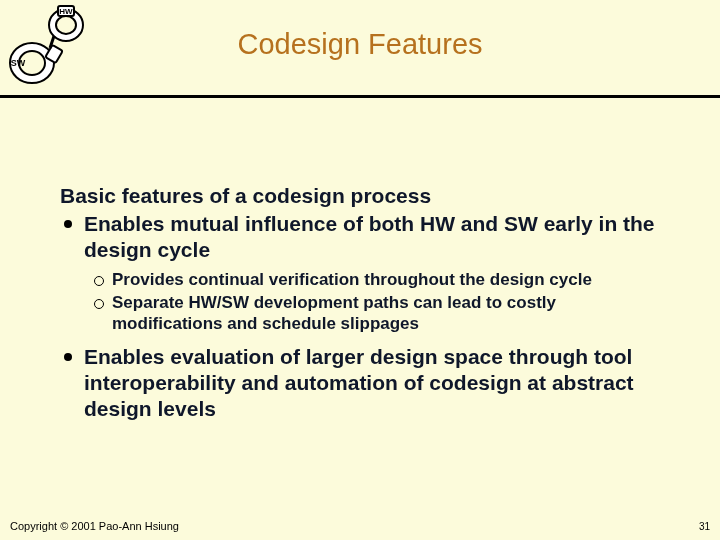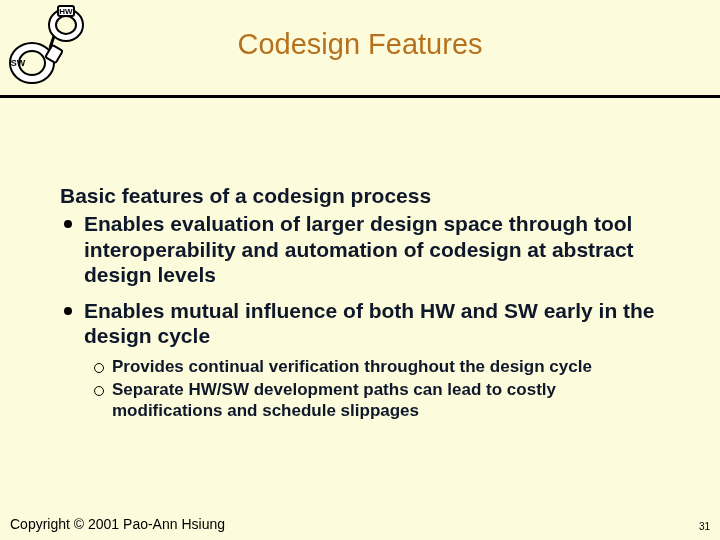--- a/index.html
+++ b/index.html
@@ -90,21 +90,21 @@
     width: 8px;
     height: 8px;
     border: 1.5px solid #000;
     border-radius: 50%;
     background: transparent;
   }
   .footer-left {
     position: absolute;
     bottom: 8px;
     left: 10px;
-    font-size: 14px;
+    font-size: 11px;
     color: #000;
   }
   .footer-right {
     position: absolute;
     bottom: 8px;
     right: 10px;
     font-size: 10px;
     color: #000;
     margin-top: 28px;
   }
@@ -125,25 +125,25 @@
   <text x="60" y="10" text-anchor="middle" font-size="8" font-weight="bold" font-family="Arial">HW</text>
   <text x="12" y="62" text-anchor="middle" font-size="9" font-weight="bold" font-family="Arial">SW</text>
 </svg>
 
 <div class="title">Codesign Features</div>
 <div class="hr"></div>
 
 <div class="content">
   <div class="heading">Basic features of a codesign process</div>
   <ul class="level1">
-    <li>Enables evaluation of larger design space through tool interoperability and automation of codesign at abstract design levels</li>
     <li>
       <span>Enables mutual influence of both HW and SW early in the design cycle</span>
       <ul class="level2">
         <li>Provides continual verification throughout the design cycle</li>
         <li>Separate HW/SW development paths can lead to costly modifications and schedule slippages</li>
       </ul>
     </li>
+    <li>Enables evaluation of larger design space through tool interoperability and automation of codesign at abstract design levels</li>
   </ul>
 </div>
 
 <div class="footer-left">Copyright © 2001 Pao-Ann Hsiung</div>
 <div class="footer-right">31</div>
 
 </body></html>

